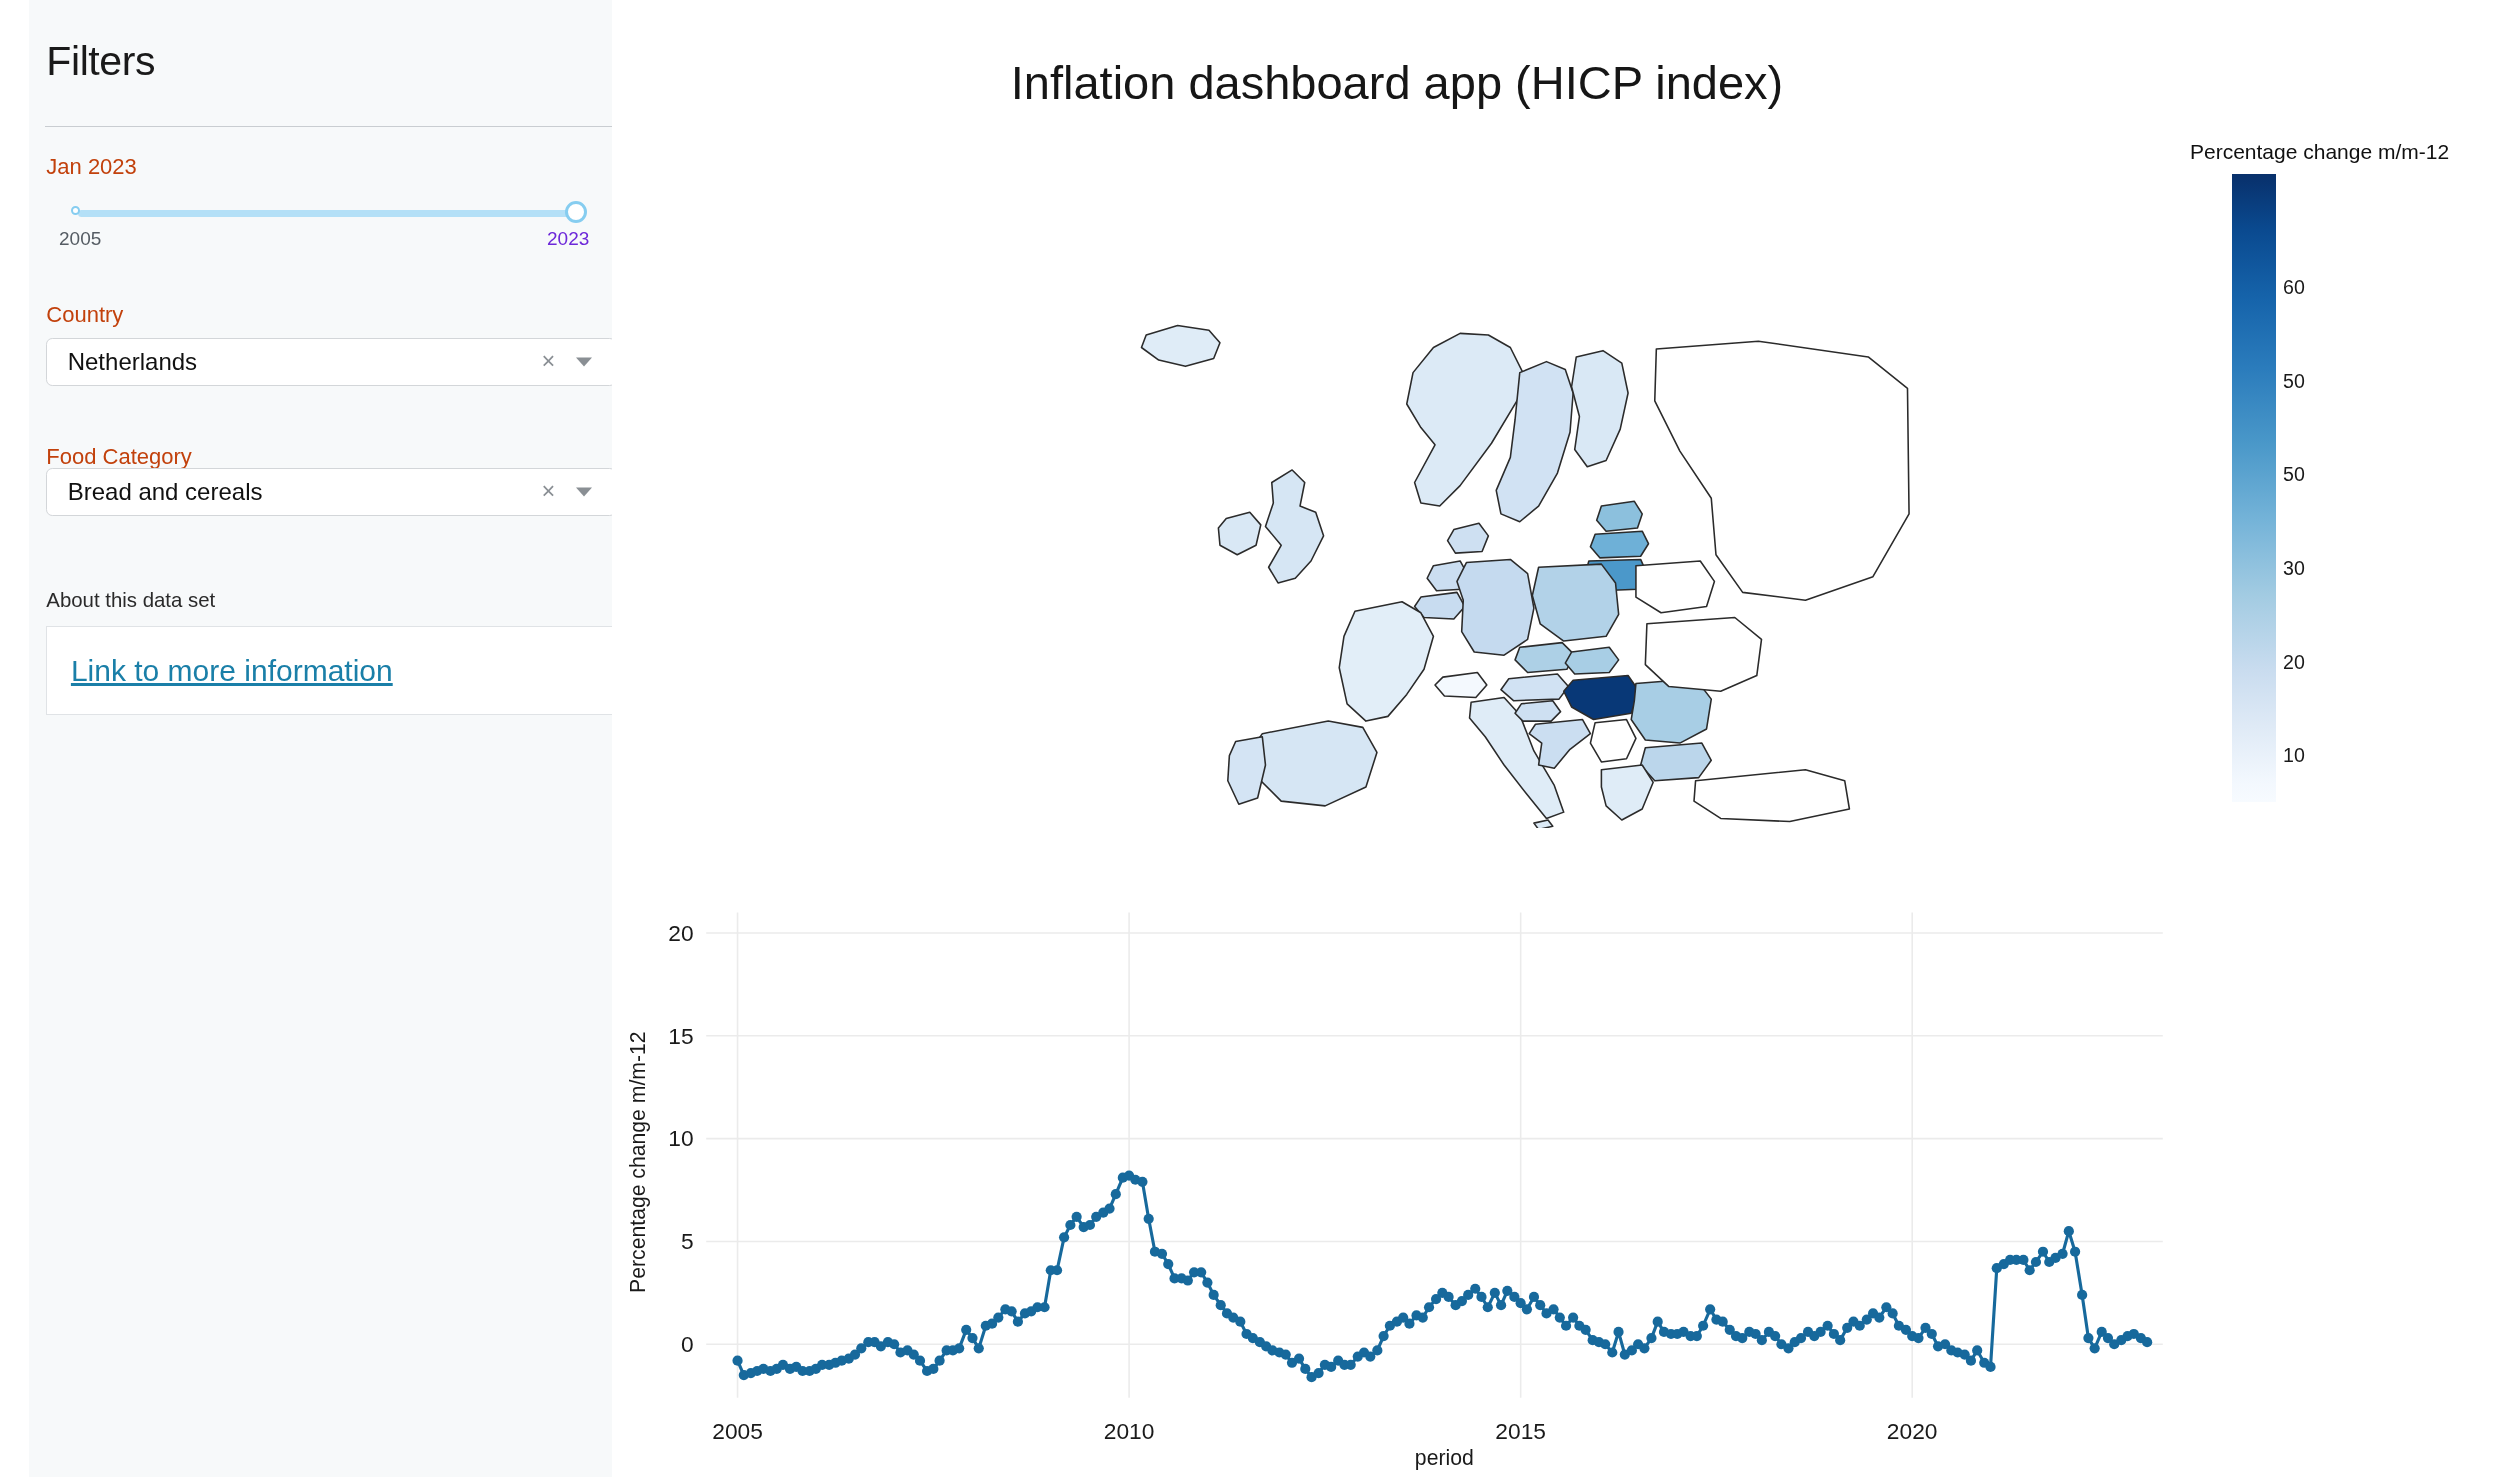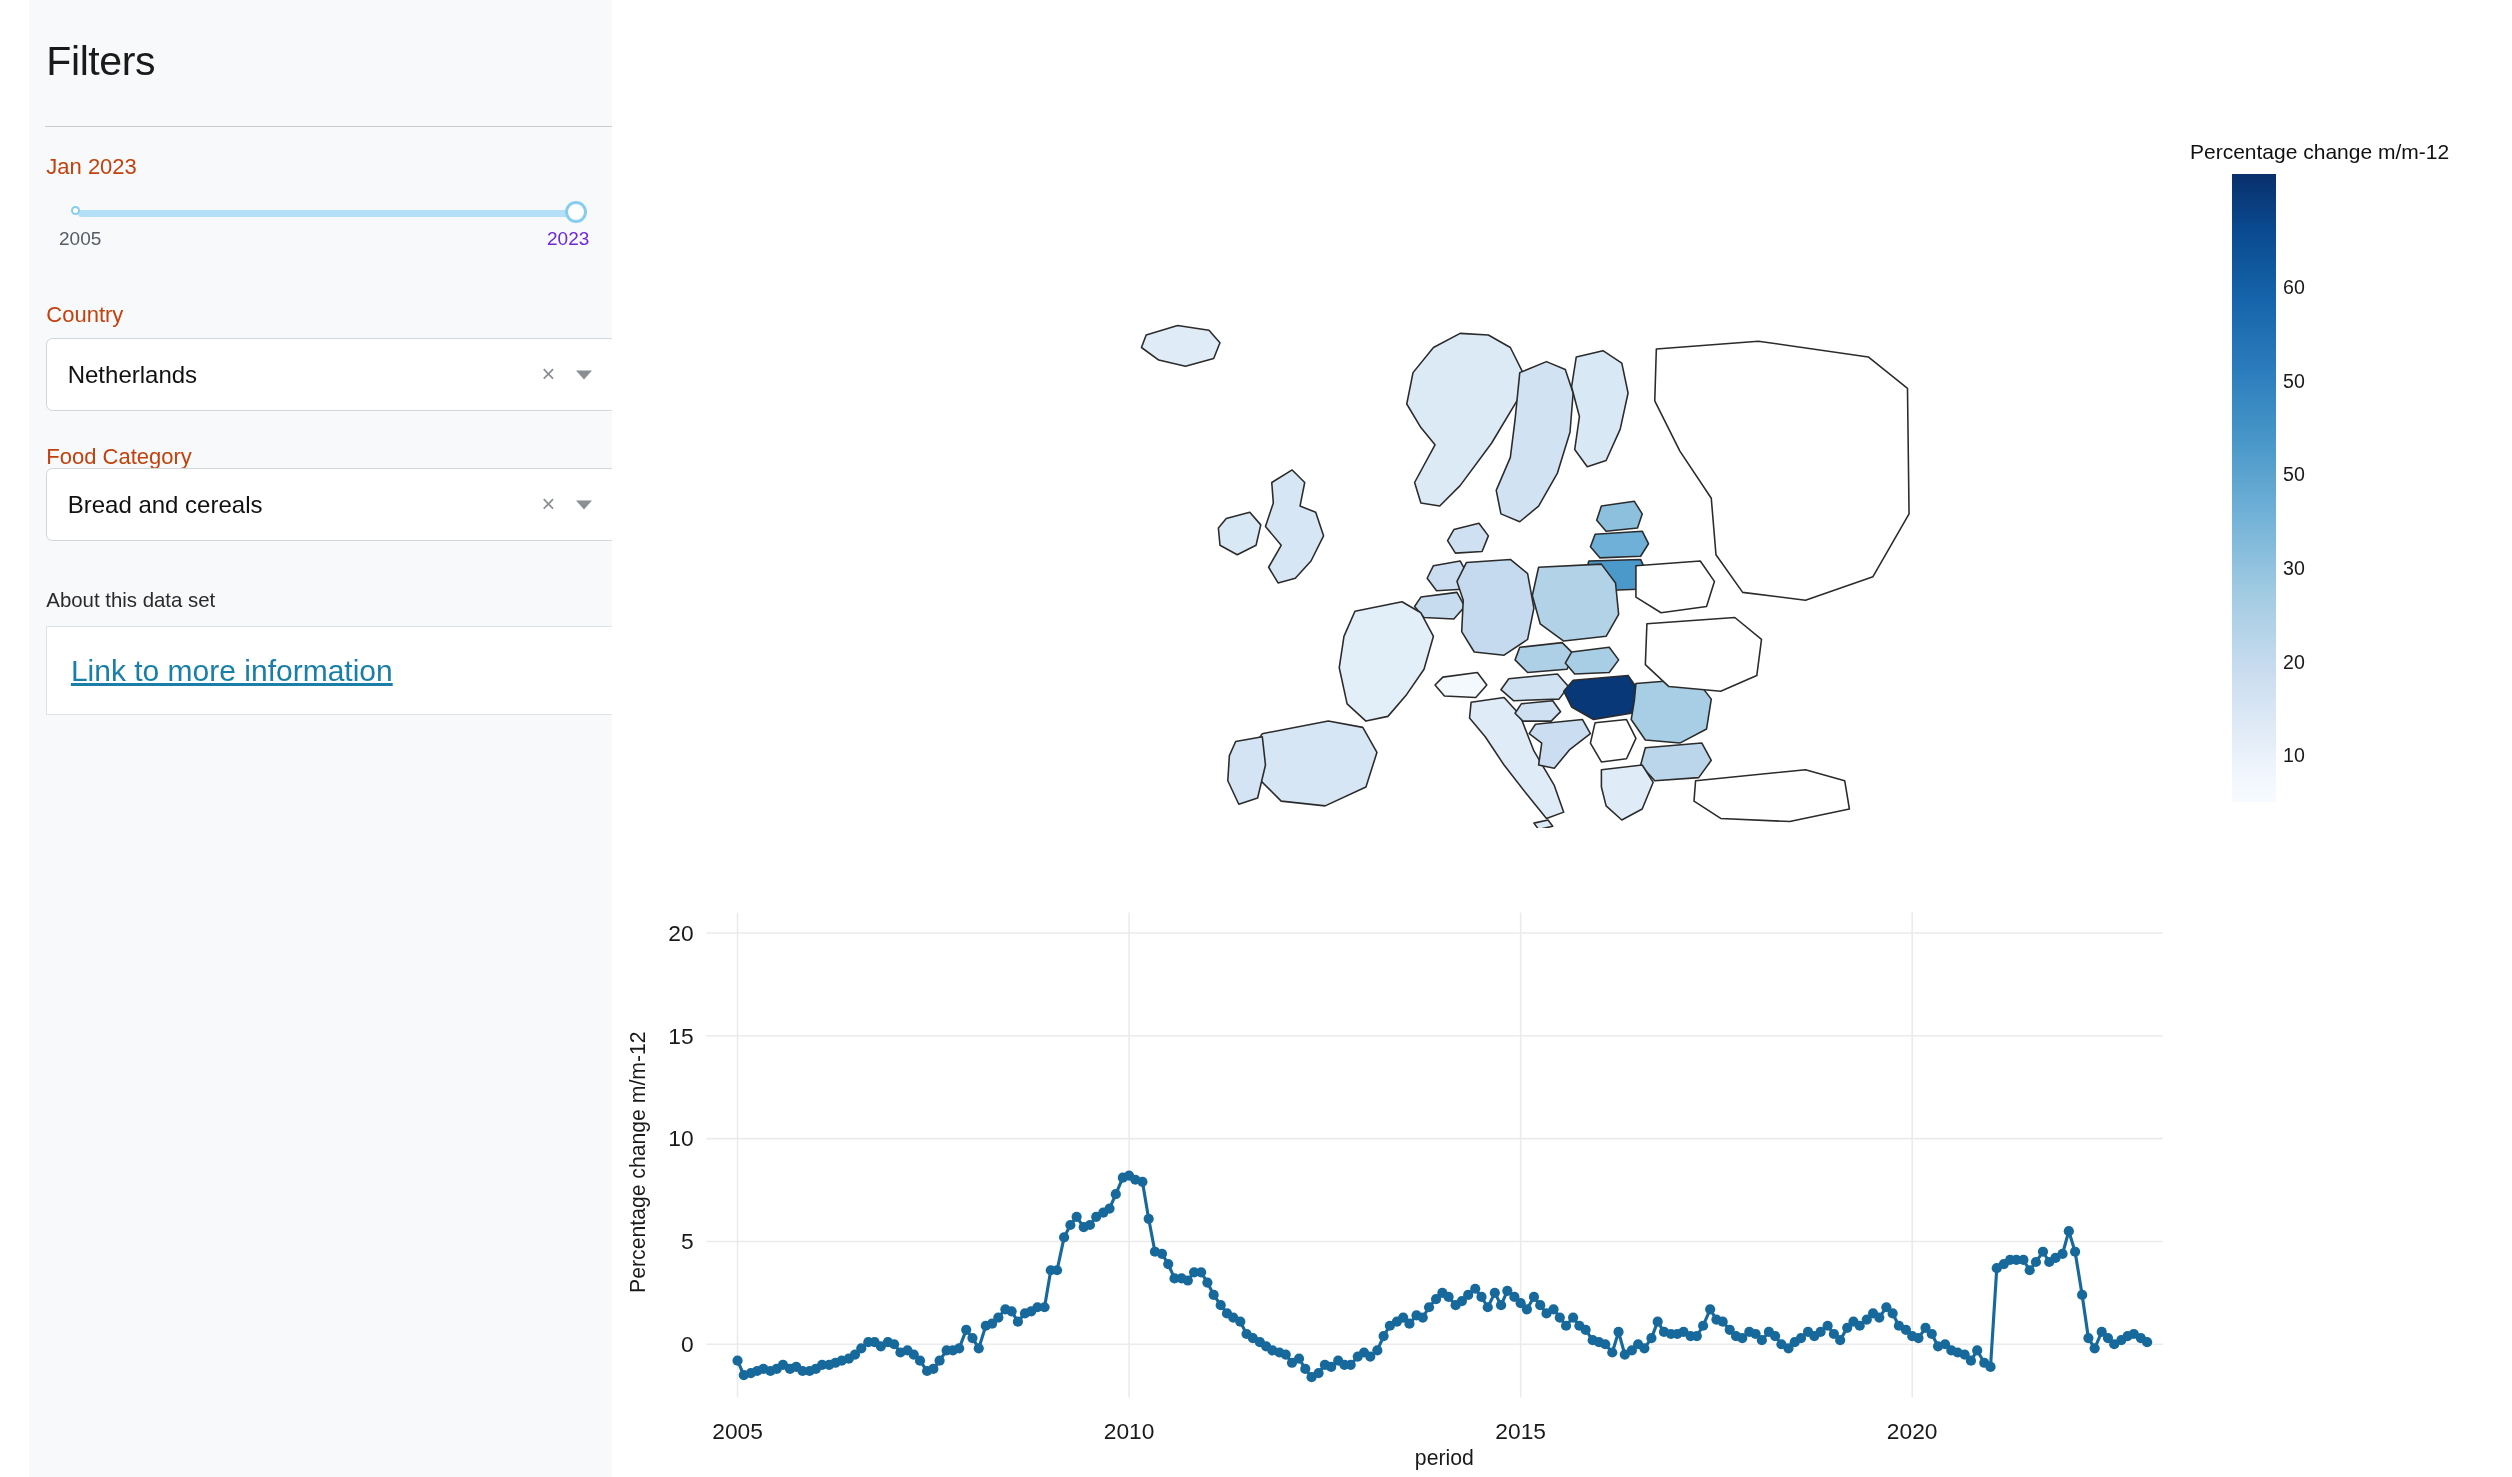--- a/index.html
+++ b/index.html
@@ -61,21 +61,21 @@
   #slider-max-label {
     position: absolute; left: 518px; top: 228px;
     font-size: 19px; color: #6d28d9;
   }
 
   #country-label { left: 17.3px; top: 302px; }
   #food-label    { left: 17.3px; top: 444px; }
   #about-label   { left: 17.3px; top: 589px; font-size: 20.4px; color: #2a2a2a; }
 
   .select-box {
-    position: absolute; left: 17.3px; width: 570px; height: 73px;
+    position: absolute; left: 17.3px; width: 570px; height: 48px;
     background: #ffffff;
     border: 0.8px solid #d3d6d9;
     border-radius: 6.3px;
     box-sizing: border-box;
   }
   #country-select { top: 338px; }
   #food-select    { top: 468px; }
   .select-value {
     position: absolute; left: 20.4px; top: 50%; transform: translateY(-50%);
     font-size: 24px; color: #111111; white-space: nowrap;
@@ -184,20 +184,21 @@
     </div>
 
     <div class="field-label" id="about-label">About this data set</div>
     <div id="about-box">
       <a id="about-link">Link to more information</a>
     </div>
   </aside>
 
   <main id="main">
 
+    <h1 id="page-title">Inflation dashboard app (HICP index)</h1>
 
     <svg id="map-svg" width="1036" height="691" viewBox="0 0 1320 880">
       <g id="map-shapes" stroke="#2b2b2b" stroke-width="2" stroke-linejoin="round">
           <path d="M120,252 L160,240 L200,246 L214,262 L206,282 L170,292 L136,284 L114,268 Z" fill="rgb(223,236,247)"></path>
           <path d="M486,268 L520,250 L556,252 L584,268 L600,300 L596,330 L560,390 L520,444 L494,470 L470,466 L462,440 L488,392 L470,370 L452,340 L460,300 Z" fill="rgb(220,234,246)"></path>
           <path d="M596,300 L630,286 L654,296 L664,326 L660,376 L644,428 L620,470 L596,490 L572,480 L566,450 L584,408 L590,360 Z" fill="rgb(209,226,243)"></path>
           <path d="M668,280 L702,272 L726,288 L734,326 L724,372 L706,412 L682,420 L666,398 L672,356 L662,318 Z" fill="rgb(217,232,245)"></path>
           <path d="M700,470 L742,464 L752,480 L746,498 L706,502 L694,488 Z" fill="rgb(140,192,221)"></path>
           <path d="M692,506 L752,502 L760,518 L750,534 L698,536 L686,522 Z" fill="rgb(110,176,215)"></path>
           <path d="M684,540 L750,538 L758,556 L746,576 L698,578 L678,562 Z" fill="rgb(75,152,202)"></path>

